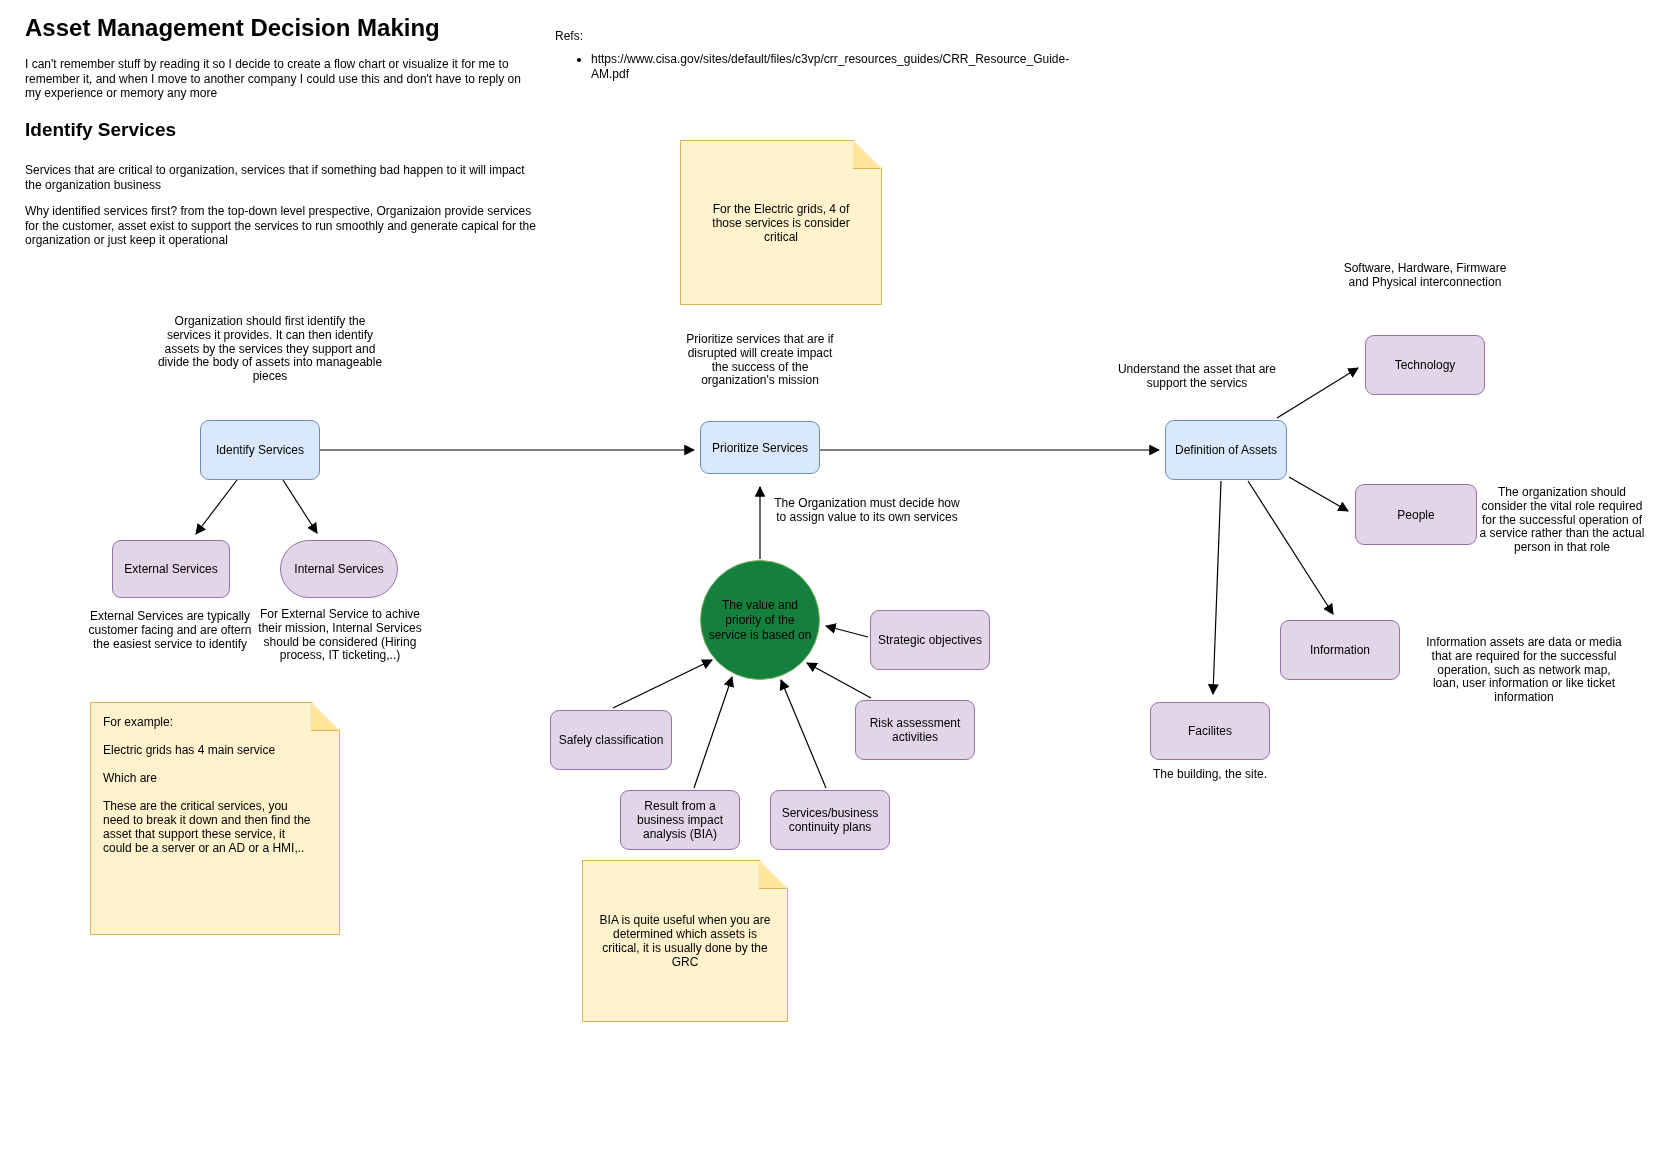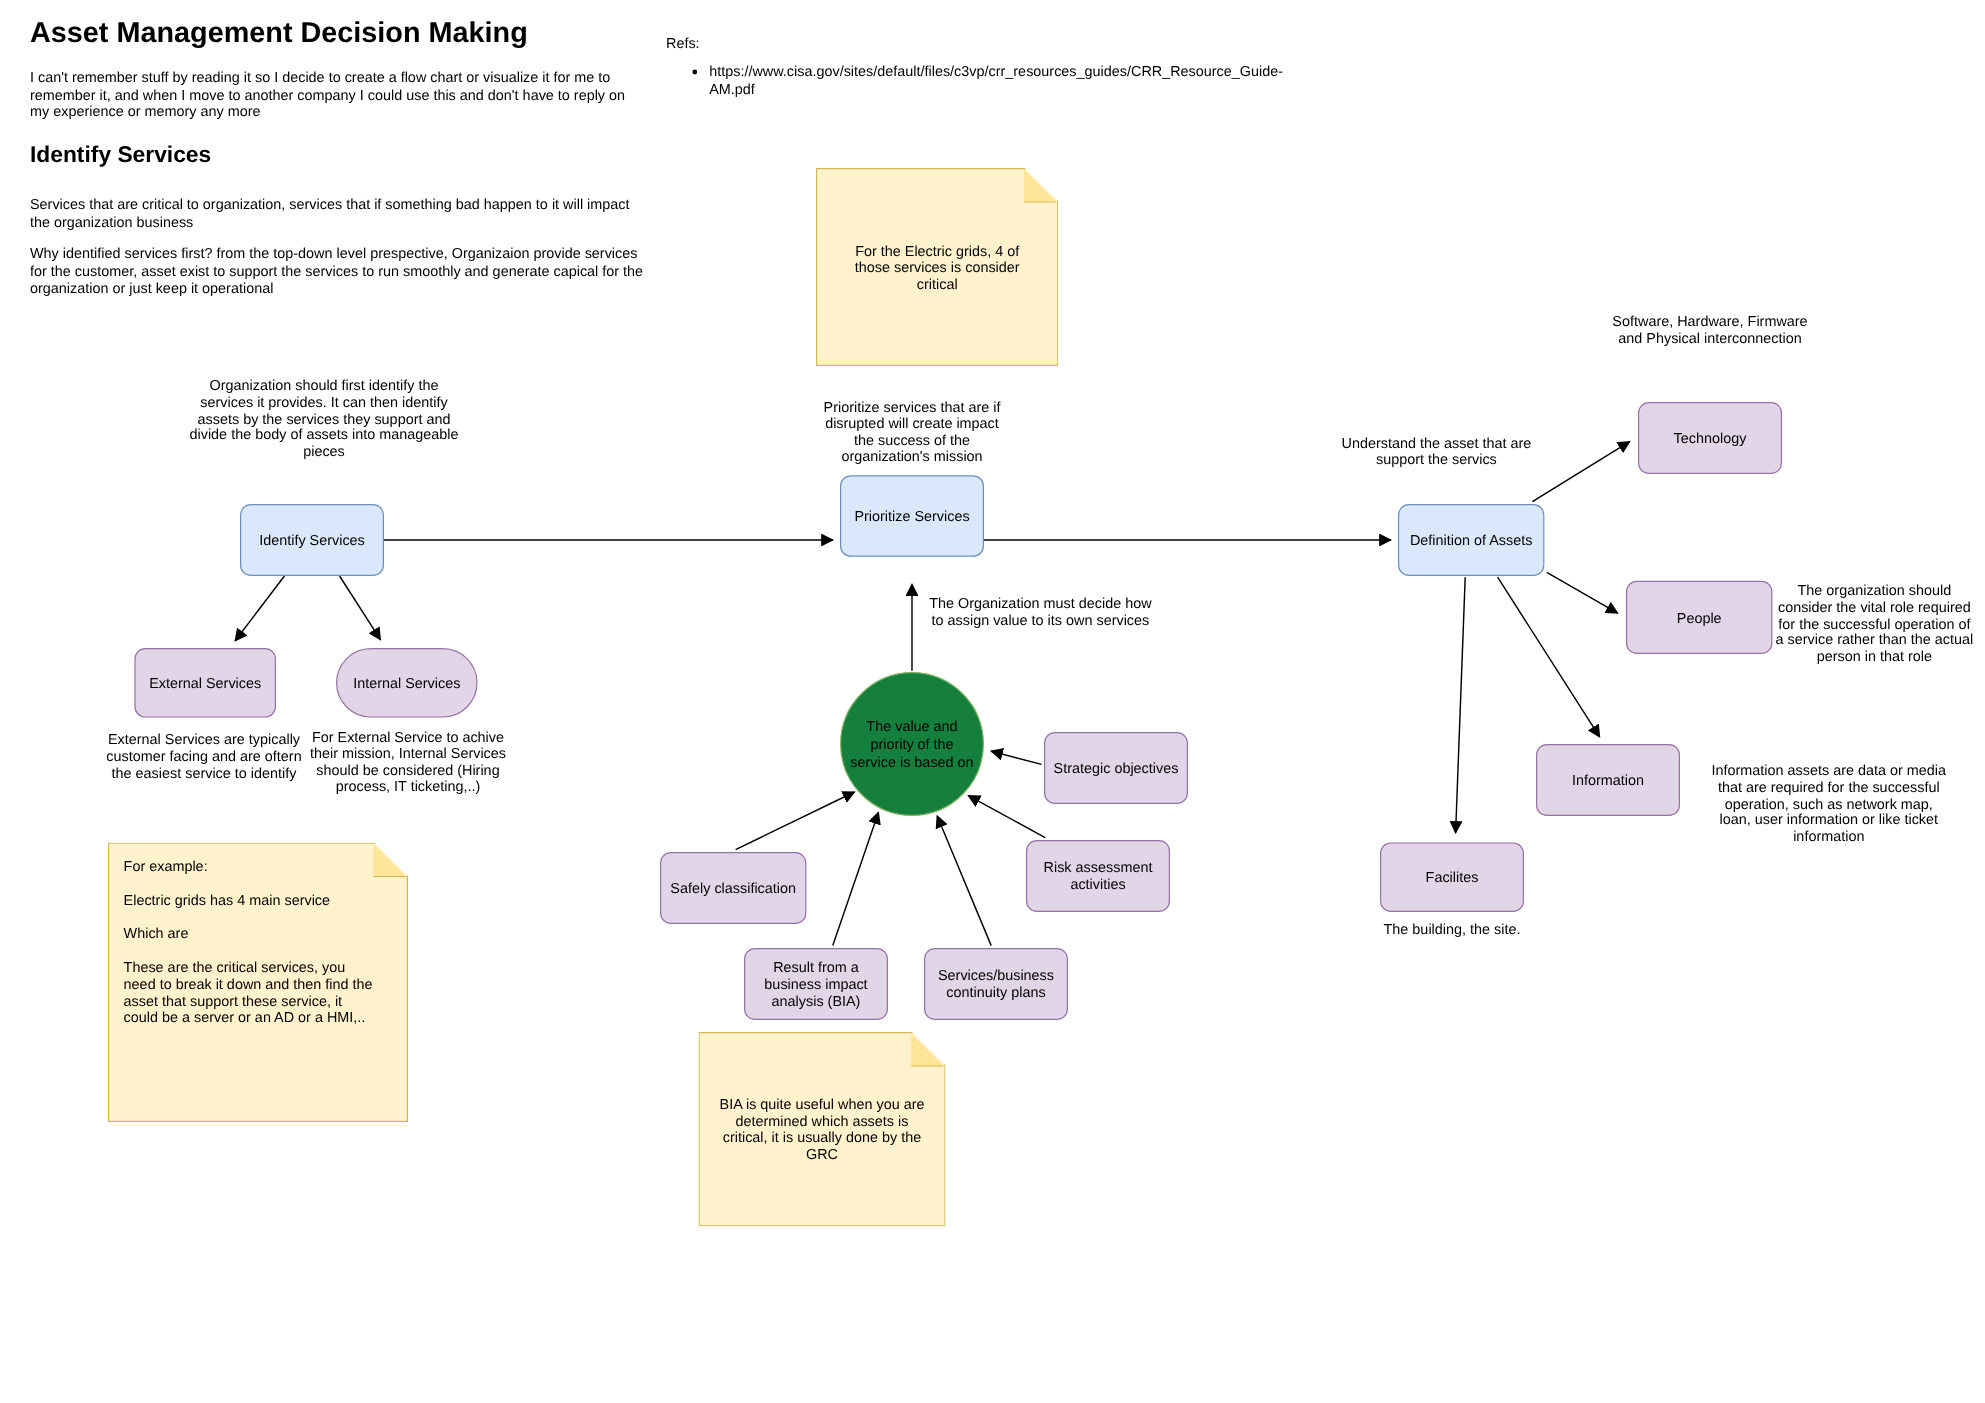--- a/index.html
+++ b/index.html
@@ -27,21 +27,21 @@
     text-align:center;font-size:12px;line-height:14px;padding:2px 6px;box-sizing:border-box;
   }
   .blue{background:#dae8fc;border-color:#6c8ebf;}
   .purple{background:#e1d5e7;border-color:#9673a6;}
   .circle{
     position:absolute;border-radius:50%;background:#15803d;border:1px solid #82b366;
     display:flex;align-items:center;justify-content:center;text-align:center;
     font-size:12px;line-height:15px;padding:6px;box-sizing:border-box;
   }
   #n-identify{left:200px;top:420px;width:120px;height:60px;}
-  #n-prioritize{left:700px;top:396px;width:120px;height:68px;}
+  #n-prioritize{left:700px;top:421px;width:120px;height:53px;}
   #n-definition{left:1165px;top:420px;width:122px;height:60px;}
   #n-external{left:112px;top:540px;width:118px;height:58px;}
   #n-internal{left:280px;top:540px;width:118px;height:58px;border-radius:29px;}
   #n-safely{left:550px;top:710px;width:122px;height:60px;}
   #n-strategic{left:870px;top:610px;width:120px;height:60px;}
   #n-risk{left:855px;top:700px;width:120px;height:60px;}
   #n-bia{left:620px;top:790px;width:120px;height:60px;}
   #n-continuity{left:770px;top:790px;width:120px;height:60px;}
   #n-technology{left:1365px;top:335px;width:120px;height:60px;}
   #n-people{left:1355px;top:484px;width:122px;height:61px;}

